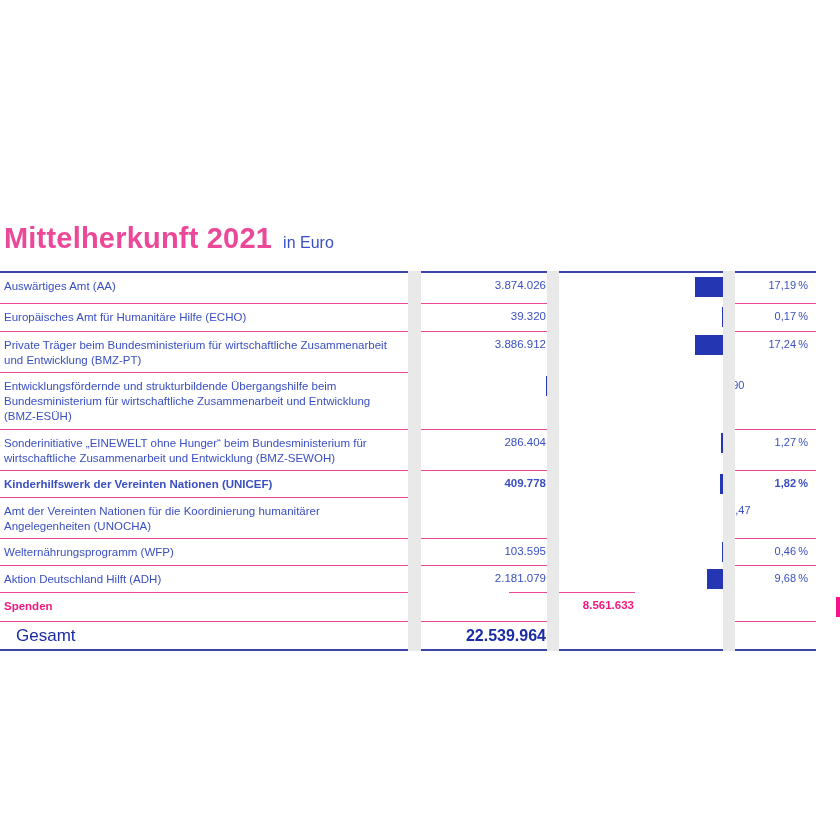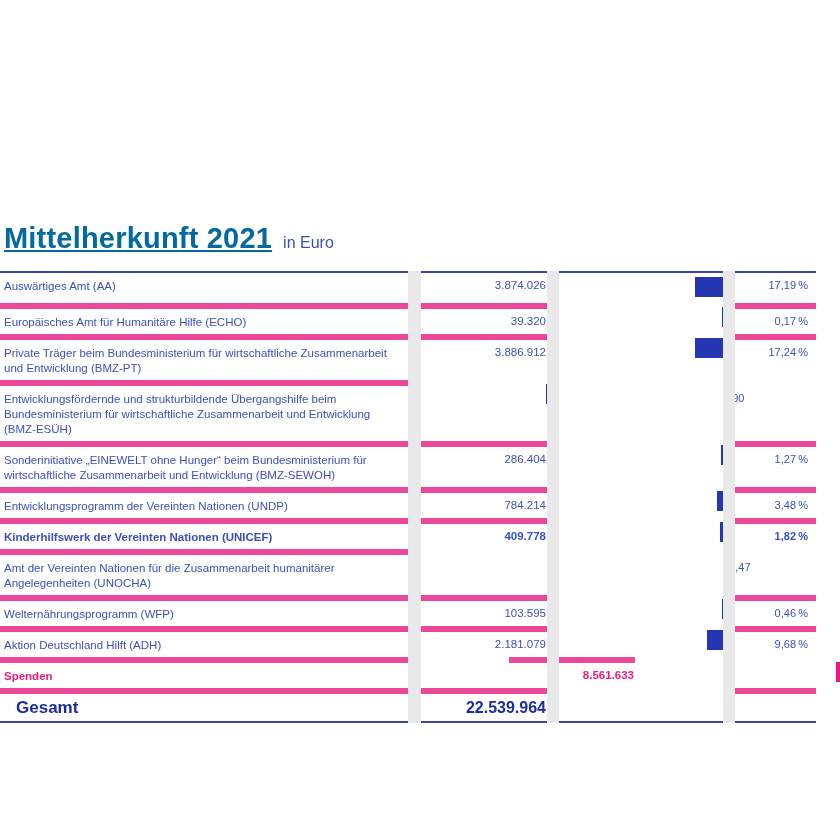--- a/index.html
+++ b/index.html
@@ -1,49 +1,49 @@
 <!DOCTYPE html>
 <html><head>
 <meta charset="utf-8">
 <style>
   html,body{margin:0;padding:0;background:#ffffff;}
   body{width:840px;height:840px;overflow:hidden;font-family:"Liberation Sans",sans-serif;}
   .page{position:relative;width:840px;height:840px;background:#fff;}
 
   
   .title-row{position:absolute;left:4px;top:222px;display:flex;align-items:baseline;gap:11px;}
-  .title-main{font-size:29px;font-weight:bold;letter-spacing:.2px;color:#0369a1;text-decoration:underline;}
+  .title-main{font-size:29px;font-weight:bold;letter-spacing:.2px;color:#ec4899;}
   .title-unit{font-size:16px;color:#3A4FC2;}
 
   
   .tbl{position:absolute;left:0;top:271px;width:816px;
        border-top:2px solid #3B44A9;border-bottom:2px solid #3B44A9;}
   .row{display:grid;grid-template-columns:408px 13px 126px 12px 164px 12px 81px;}
   .cell{box-sizing:border-box;}
-  .row:not(:first-child) .bordered{border-top:6px solid #ec4899;}
+  .row:not(:first-child) .bordered{border-top:1px solid #ec4899;}
 
   .lbl{padding:6px 4px 4px 4px;font-size:11.5px;line-height:15px;color:#3A4FC2;}
   .val{padding:6px 1px 4px 0;font-size:11.5px;color:#3A4FC2;text-align:right;}
   .barcell{position:relative;}
   .bar{position:absolute;right:0;top:4px;height:20px;background:#2536B2;}
   .pct{padding:6px 8px 4px 0;font-size:11px;color:#3A4FC2;text-align:right;}
 
   
   .r1{min-height:30px;}.r2{min-height:28px;}.r3{min-height:37px;}.r4{min-height:57px;}
   .r5{min-height:38px;}.r6{min-height:27px;}.r7{min-height:27px;font-weight:bold;}.r8{min-height:38px;}
   .r9{min-height:27px;}.r10{min-height:27px;}.r11{min-height:29px;gap:44px;}.r12{min-height:26px;}
 
   
   .spenden .lbl{color:#F1197E;font-weight:bold;}
   .spenden .val{color:#F1197E;font-weight:bold;}
   .spenden .pct{color:#F1197E;font-weight:bold;}
   .spenden .bar{background:#F5128C;top:5px;}
 
   
-  .total .lbl{font-size:17px;font-weight:bold;color:#1A2CA4;padding-top:4px;line-height:19px;padding-left:16px;}
+  .total .lbl{font-size:17px;font-weight:normal;color:#1A2CA4;padding-top:4px;line-height:19px;padding-left:16px;}
   .total .val{font-size:16px;font-weight:bold;color:#1A2CA4;padding-top:5px;}
 
   
   .strip{position:absolute;top:-2px;bottom:-2px;background:#E9E9E9;z-index:3;}
   .strip.s1{left:408px;width:13px;}
   .strip.s2{left:547px;width:12px;}
   .strip.s3{left:723px;width:12px;}
 </style>
 </head>
 <body>
@@ -109,46 +109,35 @@
       <div class="cell"></div>
       <div class="cell val bordered">286.404</div>
       <div class="cell"></div>
       <div class="cell barcell">
           <div class="bar" style="width: 2.1px;"></div>
         </div>
       <div class="cell"></div>
       <div class="cell pct bordered">1,27 %</div>
     </div>
 
-    <div class="row r6">
-      <div class="cell lbl bordered">Entwicklungsprogramm der Vereinten Nationen (UNDP)</div>
-      <div class="cell"></div>
-      <div class="cell val bordered">784.214</div>
-      <div class="cell"></div>
-      <div class="cell barcell">
-          <div class="bar" style="width: 5.7px;"></div>
-        </div>
-      <div class="cell"></div>
-      <div class="cell pct bordered">3,48 %</div>
-    </div>
 
     <div class="row r7">
       <div class="cell lbl bordered">Kinderhilfswerk der Vereinten Nationen (UNICEF)</div>
       <div class="cell"></div>
       <div class="cell val bordered">409.778</div>
       <div class="cell"></div>
       <div class="cell barcell">
           <div class="bar" style="width: 3px;"></div>
         </div>
       <div class="cell"></div>
       <div class="cell pct bordered">1,82 %</div>
     </div>
 
     <div class="row r8">
-      <div class="cell lbl bordered">Amt der Vereinten Nationen für die Zusammenarbeit humanitärer Angelegenheiten (UNOCHA)</div>
+      <div class="cell lbl bordered">Amt der Vereinten Nationen für die Koordinierung humanitärer Angelegenheiten (UNOCHA)</div>
       <div class="cell"></div>
       <div class="cell"></div>
       <div class="cell barcell">
           <div class="bar" style="width: 4.6px;"></div>
         </div>
       <div class="cell"></div>
       <div class="cell pct bordered">15,47 %</div>
     </div>
 
     <div class="row r9">

